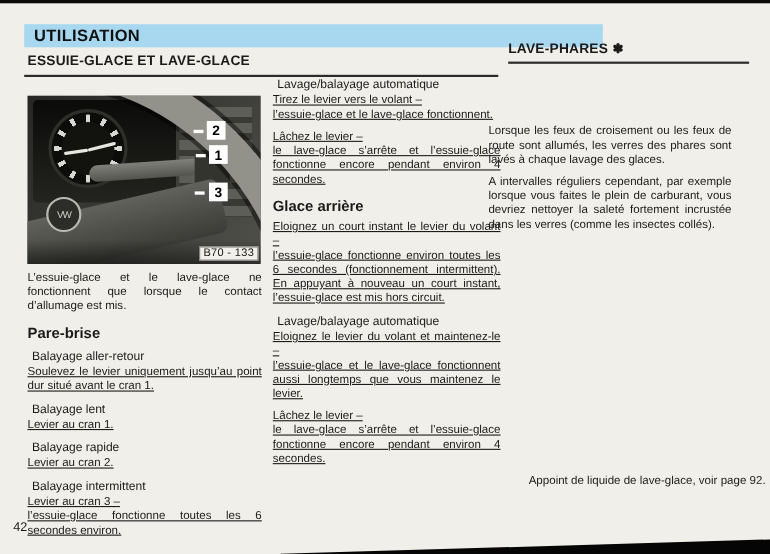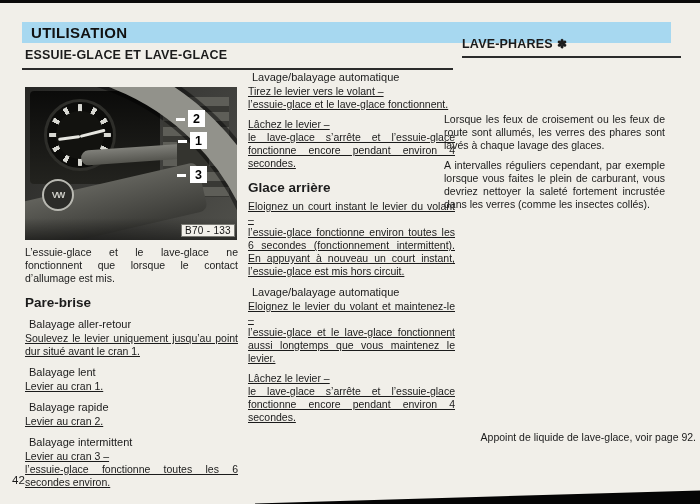--- a/index.html
+++ b/index.html
@@ -1,21 +1,21 @@
 <!DOCTYPE html>
 <html><head>
 <meta charset="utf-8">
 <style>
   html,body{margin:0;padding:0;}
   body{width:700px;height:504px;font-family:"Liberation Sans",sans-serif;background:#e8e5df;}
   .page{position:relative;width:700px;height:504px;background:#f1efe9;overflow:hidden;color:#1b1b1b;}
   .scan-top{position:absolute;left:0;top:0;width:700px;height:3px;background:#0a0a0a;}
   .scan-wedge{position:absolute;right:0;bottom:0;width:445px;height:17px;background:#050505;
     clip-path:polygon(0 97%,100% 20%,100% 100%,0 100%);}
-  .banner{position:absolute;left:22px;top:22px;width:649px;height:21px;background:#a7d8f0;
+  .banner{position:absolute;left:22px;top:22px;width:526px;height:21px;background:#a7d8f0;
     display:flex;align-items:center;}
   .banner span{font-size:15px;font-weight:bold;letter-spacing:.3px;padding-left:9px;color:#111;}
   .h-left{position:absolute;left:25px;top:48px;margin:0;font-size:12.5px;font-weight:bold;letter-spacing:.2px;}
   .h-right{position:absolute;left:462px;top:37px;margin:0;font-size:12.5px;font-weight:bold;letter-spacing:.2px;}
   .h-right .sym{font-size:12px;margin-left:4px;}
   .rule{position:absolute;height:2px;background:#2b2b2b;}
   .rule-left{left:22px;top:68px;width:431px;}
   .rule-right{left:462px;top:56px;width:219px;}
   .col{position:absolute;}
   .col-left{left:25px;top:246px;width:213px;}
@@ -47,21 +47,21 @@
   .stalk{position:absolute;left:56px;top:60px;width:110px;height:15px;z-index:2;
     background:linear-gradient(#80807a,#54544e);border-radius:8px 3px 3px 8px;transform:rotate(-4deg);}
   .stalk-base{position:absolute;left:152px;top:54px;width:32px;height:28px;background:#34342f;z-index:2;}
   .rim{position:absolute;left:-266px;top:-45px;width:474px;height:474px;border-radius:50%;
     border:30px solid #92928b;z-index:3;
     box-shadow:0 0 0 4px rgba(0,0,0,.45), inset 0 0 0 4px rgba(0,0,0,.45);}
   .spoke{position:absolute;left:-16px;top:96px;width:196px;height:50px;z-index:4;
     background:linear-gradient(#62625c,#3b3b37);transform:rotate(-13deg);border-radius:8px;}
   .vw-badge{position:absolute;left:17px;top:92px;width:28px;height:28px;border-radius:50%;
     border:2px solid #b9b9b2;background:#2c2c29;z-index:5;display:flex;align-items:center;justify-content:center;
-    font-size:9px;font-weight:bold;color:#cfcfc8;letter-spacing:-1px;}
+    font-size:9px;font-weight:normal;color:#cfcfc8;letter-spacing:-1px;}
   .callout{position:absolute;width:17px;height:17px;background:#fff;color:#000;z-index:5;
     display:flex;align-items:center;justify-content:center;font-size:12.5px;font-weight:bold;}
   .c2{left:163px;top:23px;} .c1{left:165px;top:45px;} .c3{left:165px;top:79px;}
   .dash{position:absolute;width:9px;height:3px;background:#fff;z-index:5;}
   .d2{left:151px;top:31px;} .d1{left:153px;top:53px;} .d3{left:152px;top:87px;}
   .photo-ref{position:absolute;right:2px;bottom:3px;background:#f2f0ea;border:1px solid #7a7a74;
     font-size:10px;line-height:9px;padding:1px 3px;color:#141414;z-index:6;letter-spacing:.3px;}
   .photo-shade{position:absolute;left:0;right:0;bottom:0;height:22px;z-index:4;
     background:linear-gradient(transparent,rgba(0,0,0,.45));}
 </style>

